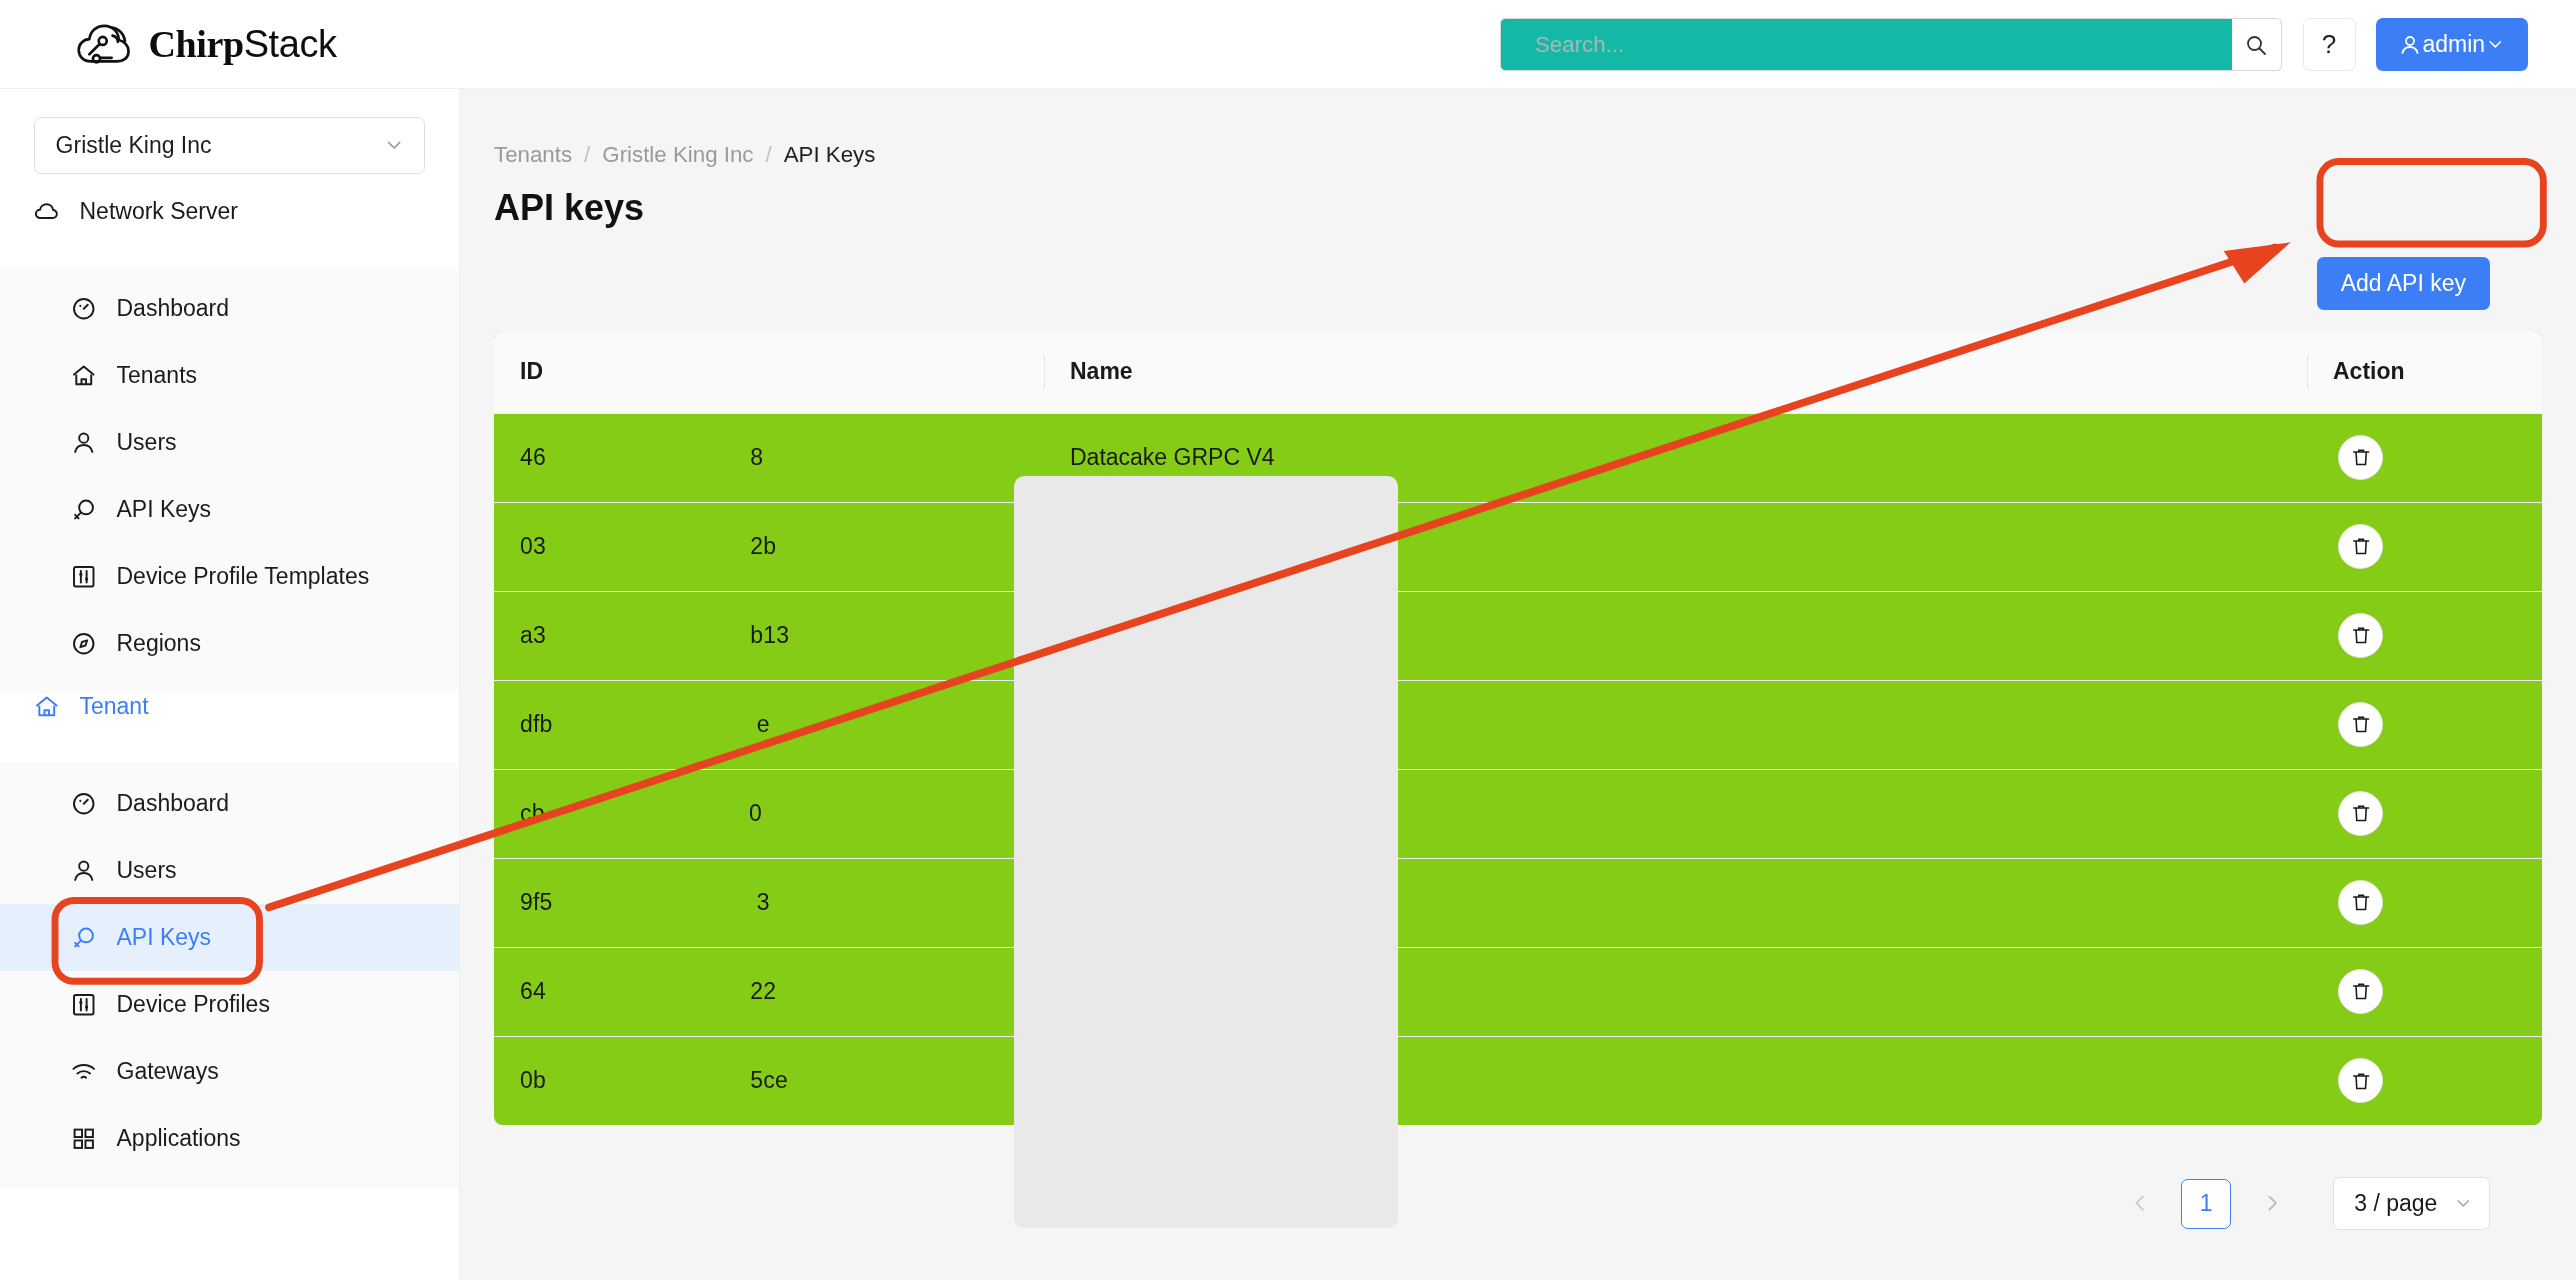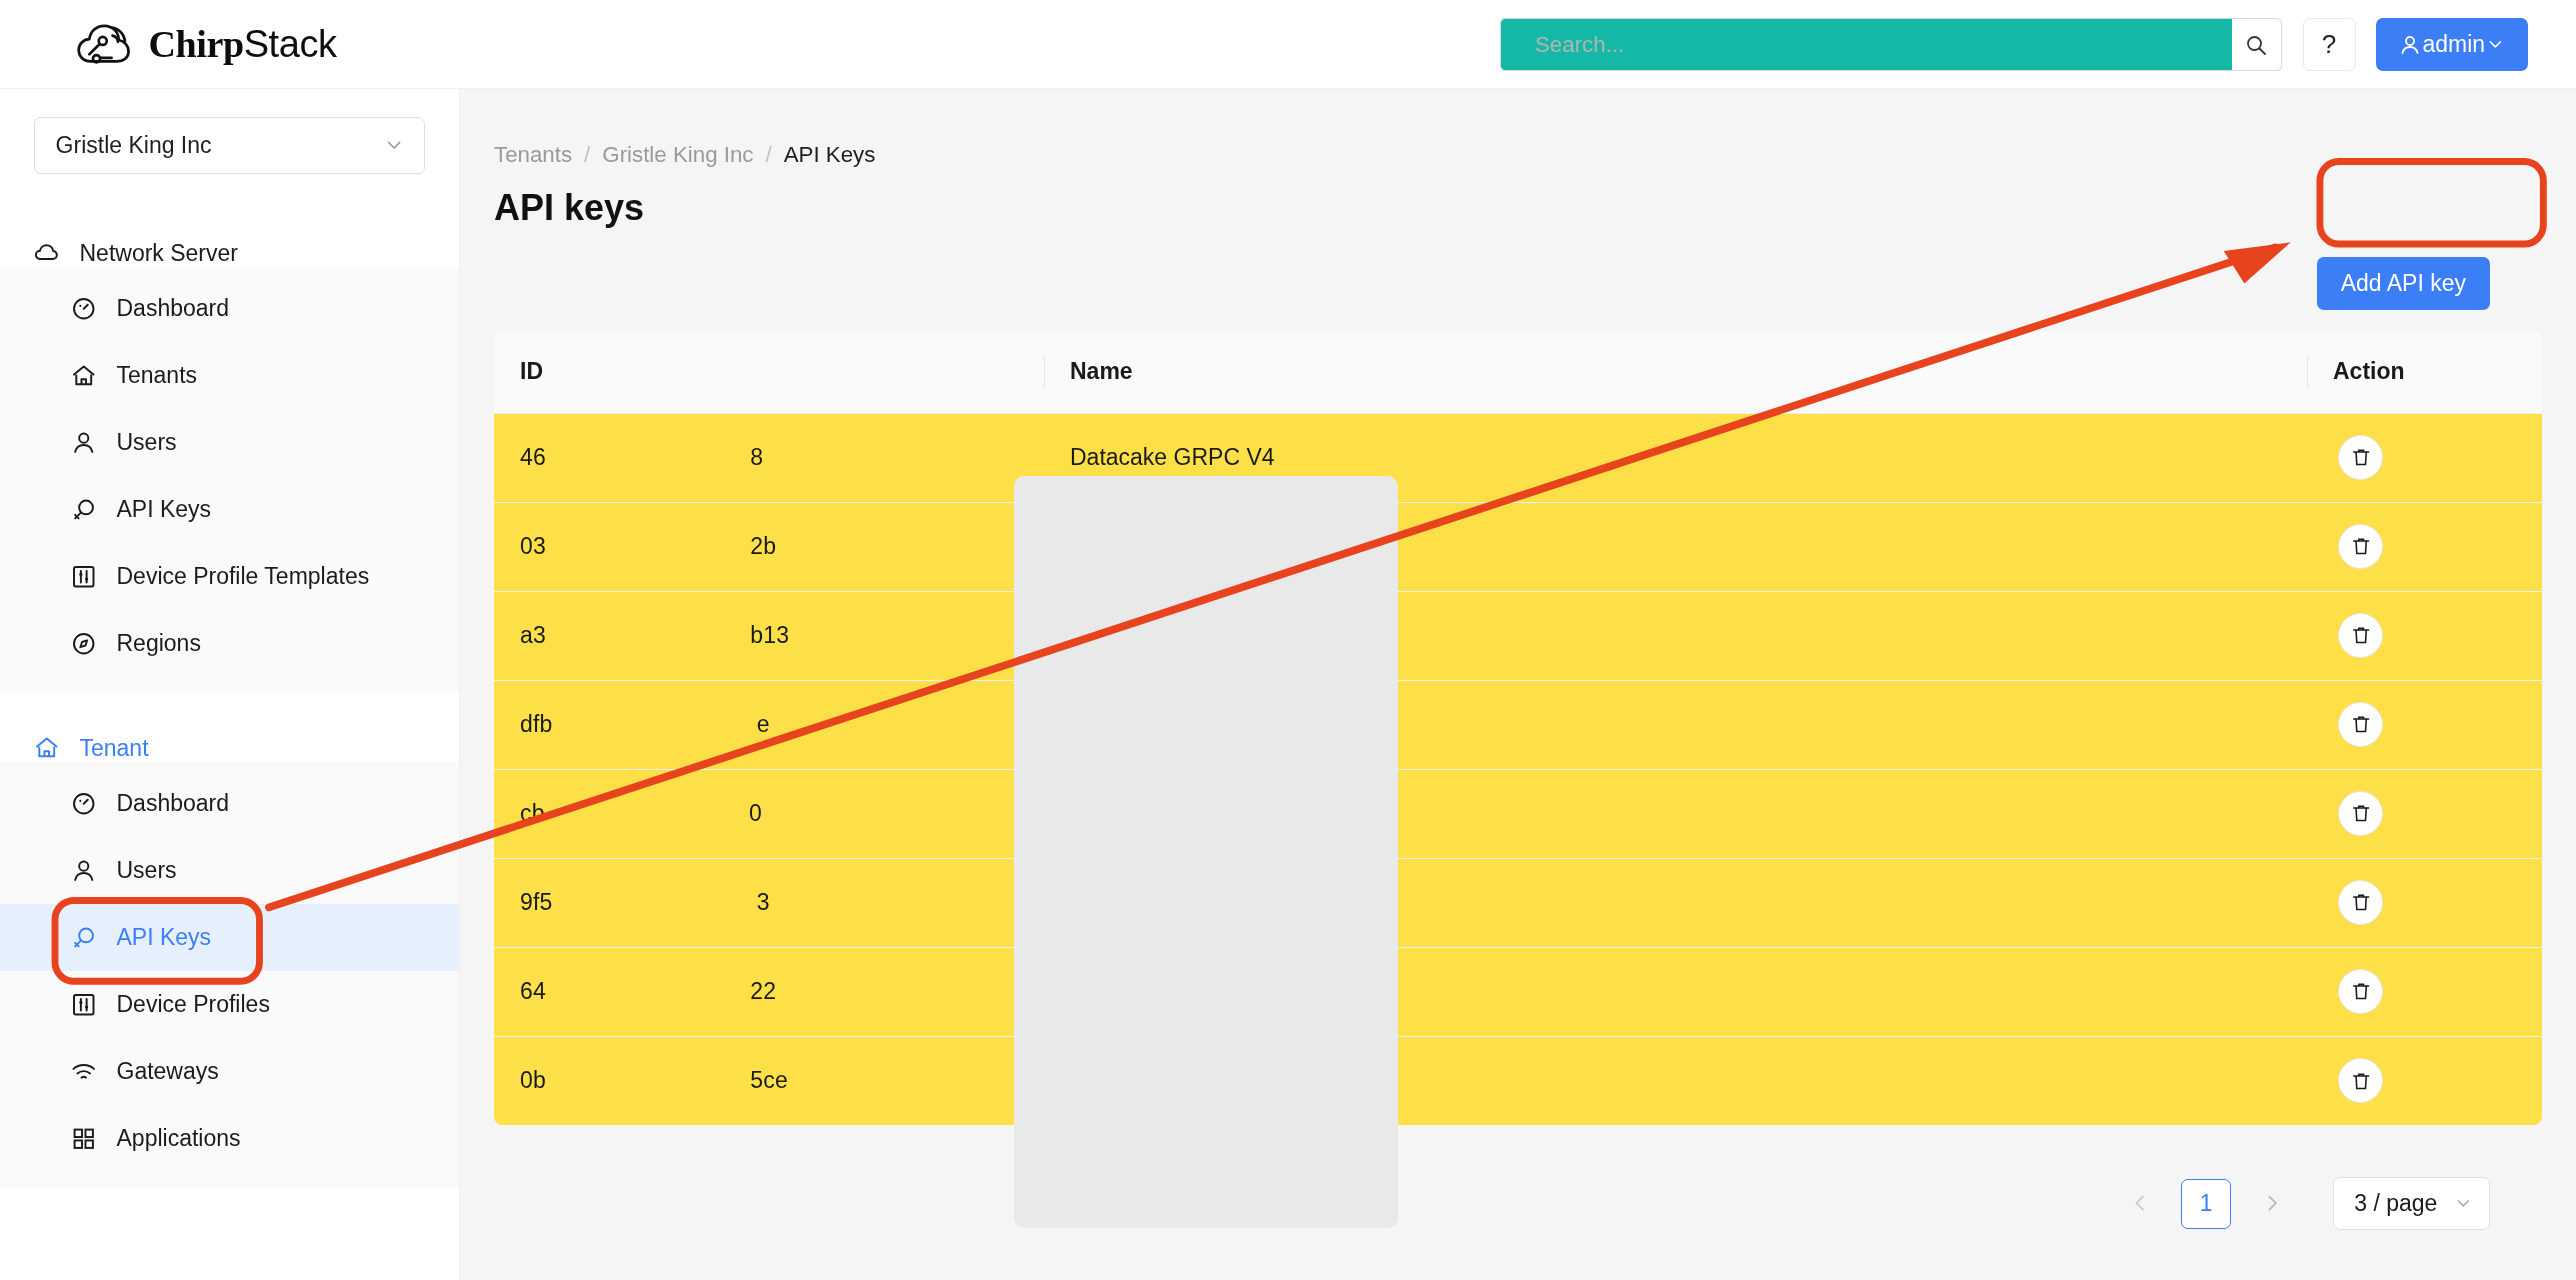--- a/index.html
+++ b/index.html
@@ -70,21 +70,21 @@
   }
   .tenant-select {
     margin: 27.5px 34px 0 34px;
     height: 57px; border: 0.9px solid #dedede; border-radius: 6.9px;
     display: flex; align-items: center; justify-content: space-between;
     padding: 0 19px 0 20.6px; background: #fff; cursor: pointer;
   }
   .tenant-select .label { font-size: 23px; color: #1f1f1f; }
 
   .nav-section-head {
-    height: 69px; display: flex; align-items: flex-end;
+    height: 69px; display: flex; align-items: flex-start;
     padding-left: 33px; gap: 19px; background: #fff; cursor: pointer;
   }
   .nav-section-head .txt { font-size: 23px; color: #1b1b1b; }
   .nav-section-head.accent .txt { color: #3b7ef5; }
   .nav-group { background: #fafafa; padding: 8.6px 0 15.5px 0; text-align: center; }
   .nav-item {
     height: 67px; display: flex; align-items: center;
     padding-left: 70px; gap: 19px; cursor: pointer;
   }
   .nav-item .txt { font-size: 23px; color: #1b1b1b; }
@@ -112,21 +112,21 @@
   .add-btn {
     position: absolute; right: 86px; top: 168px;
     height: 53px; padding: 0 24px;
     background: #3b7ef5; border: none; border-radius: 6.9px;
     color: #fff; font-size: 23px; cursor: pointer;
     font-family: "Liberation Sans", sans-serif;
   }
 
   .card {
     position: absolute; left: 34px; top: 242px;
-    width: 2048px; background: #fde047; border-radius: 8.6px;
+    width: 2048px; background: #84cc16; border-radius: 8.6px;
     overflow: hidden;
   }
   table { width: 100%; border-collapse: collapse; table-layout: fixed; }
   thead th {
     background: #fafafa; height: 82px; text-align: left;
     font-size: 23px; font-weight: 700; color: #1a1a1a;
     padding: 0 0 0 26px; position: relative;
   }
   thead th + th::before {
     content: ""; position: absolute; left: 0; top: 24px;

